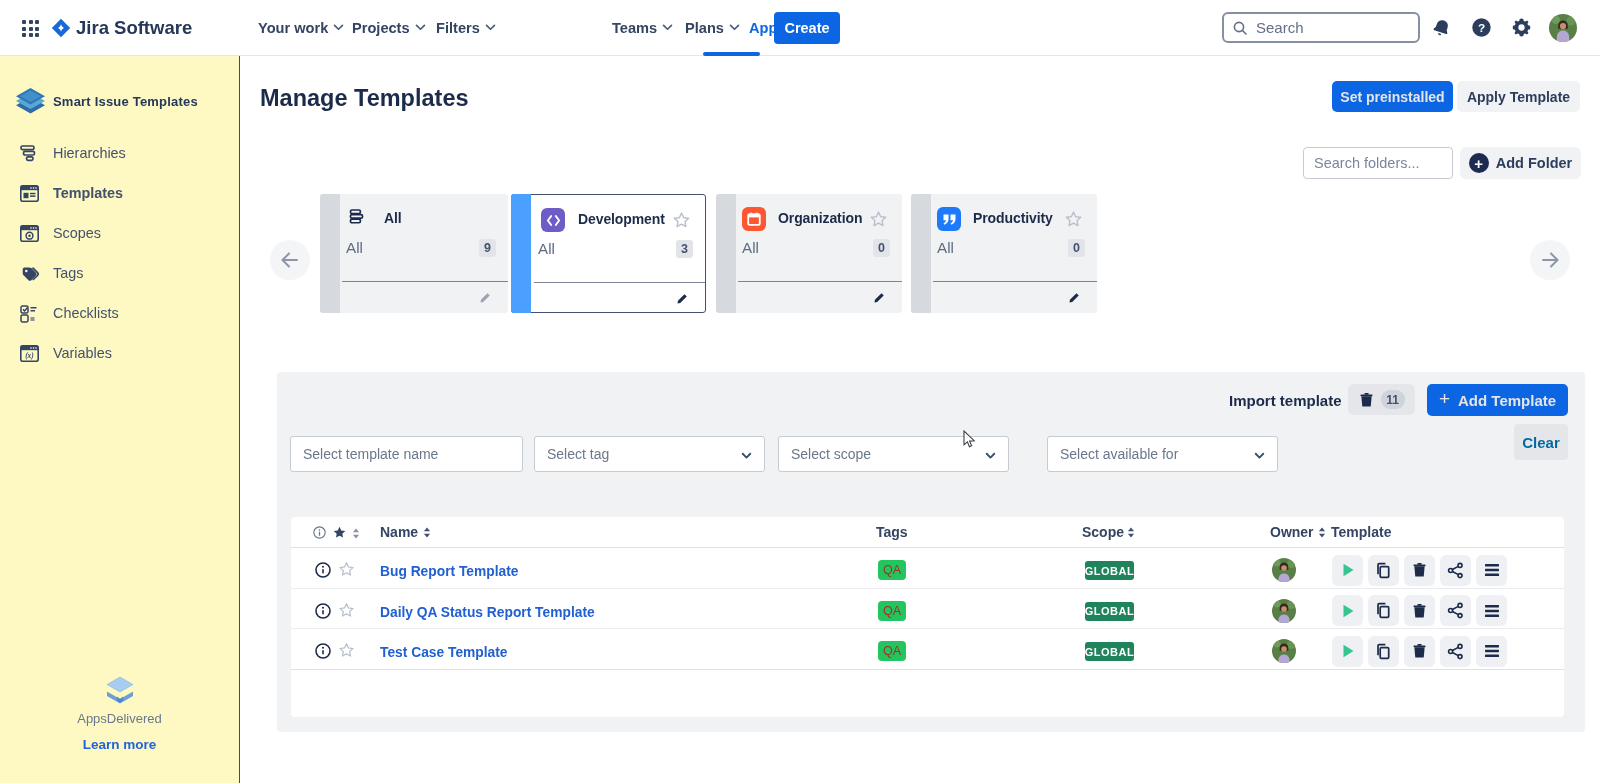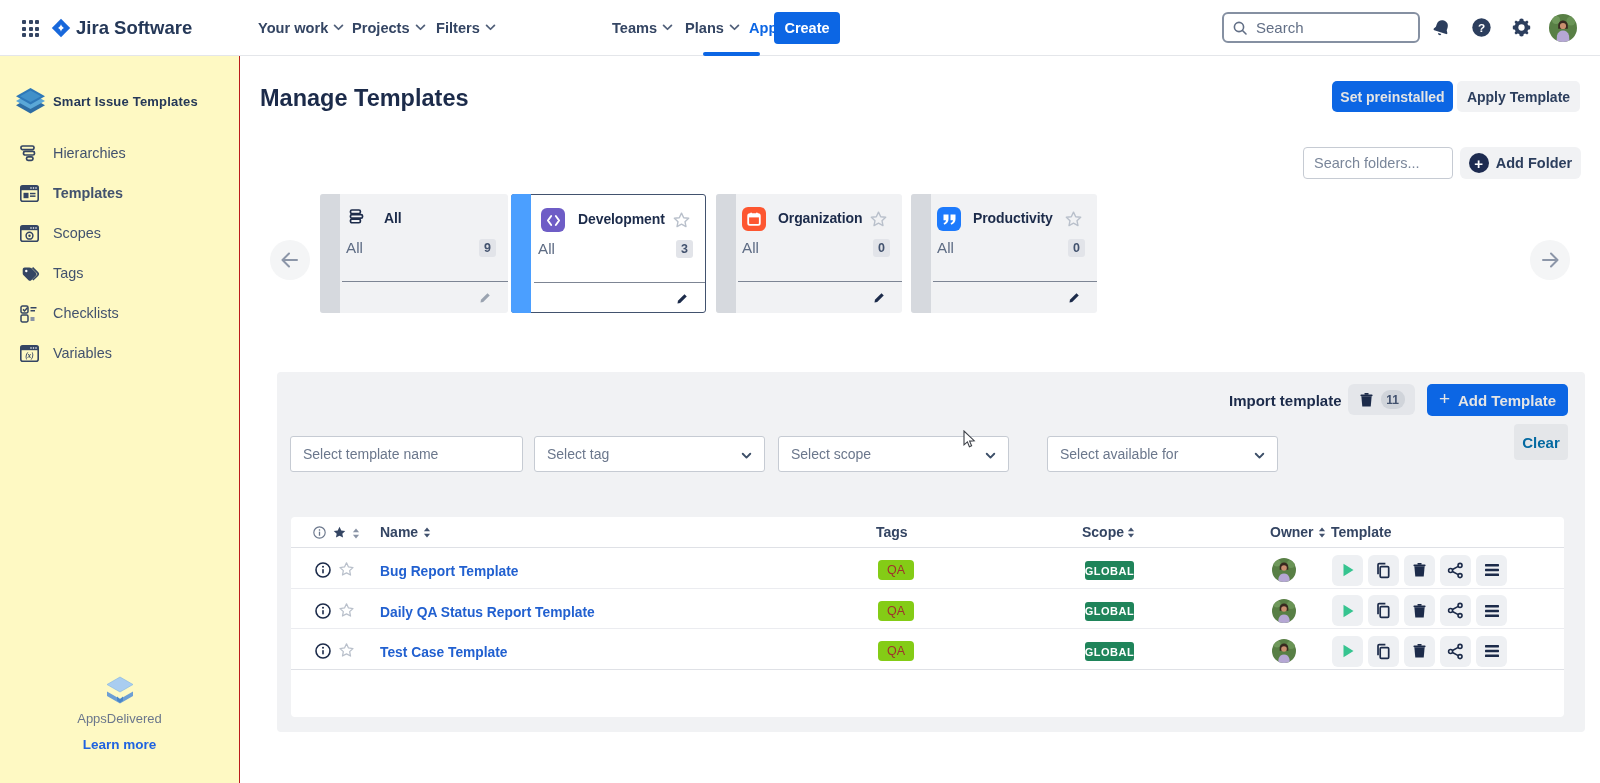--- a/index.html
+++ b/index.html
@@ -84,21 +84,21 @@
 .clearbtn { position:absolute; left:1237px; top:52px; width:54px; height:36px; background:#e4e6e9;
   border-radius:4px; font-size:15px; color:#0369a1; font-weight:600; display:flex;
   align-items:center; justify-content:center; }
 
 .tcard { position:absolute; left:14px; top:145px; width:1273px; height:200px; background:#fff;
   border-radius:4px; }
 .trow-h { position:absolute; left:0; top:0; height:31px; width:100%; border-bottom:1px solid #dfe1e6; }
 .th { position:absolute; font-size:14px; font-weight:700; color:#344563; top:7px; }
 .trow-d { position:absolute; left:0; height:40.5px; width:100%; border-bottom:1px solid #ebecf0; }
 .link { position:absolute; left:89px; top:16px; font-size:13.8px; font-weight:700; color:#2160d0; }
-.qa { position:absolute; left:587px; top:12px; width:36px; height:20px; background:#84cc16;
+.qa { position:absolute; left:587px; top:12px; width:28px; height:20px; background:#22c55e;
   border-radius:4px; color:#9f332b; font-size:12.5px; display:flex; align-items:center;
   justify-content:center; }
 .glb { position:absolute; left:794px; top:13px; width:49px; height:19px; background:#1f845a;
   border-radius:3px; color:#fff; font-size:11px; font-weight:700; letter-spacing:.5px;
   display:flex; align-items:center; justify-content:center; }
 .own { position:absolute; left:981px; top:10px; }
 .abtn { position:absolute; top:6.5px; width:31px; height:31px; background:#eef0f3; border-radius:6px;
   display:flex; align-items:center; justify-content:center; }
 .rinfo { position:absolute; left:24px; top:14px; }
 .rstar { position:absolute; left:46px; top:12px; }

